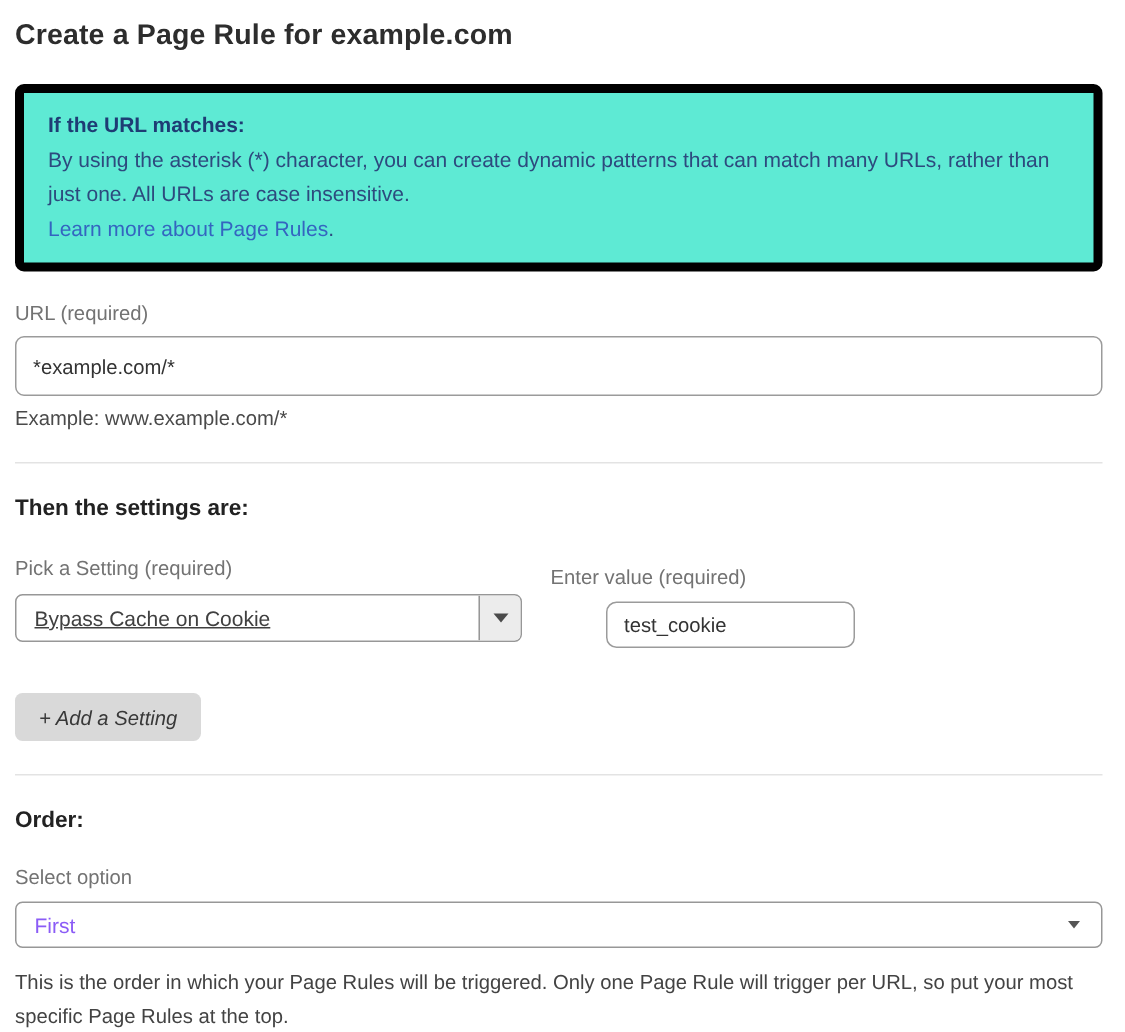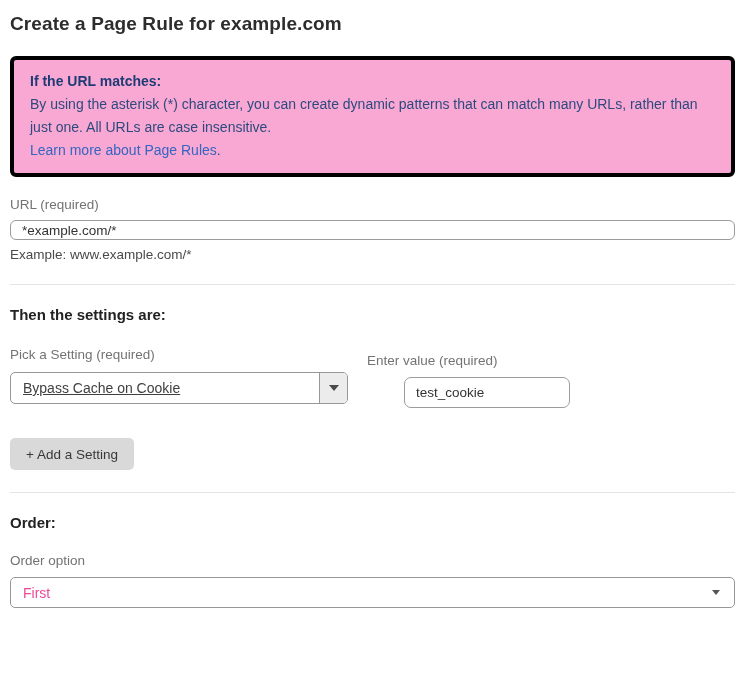--- a/index.html
+++ b/index.html
@@ -13,43 +13,43 @@
 
   .page-title {
     font-size: 19px;
     font-weight: 700;
     color: #2d2d2d;
     letter-spacing: .1px;
     margin-bottom: 21px;
   }
 
   .info-box {
-    background: #f9a8d4;
-    border: 4px solid #000000;
+    background: #5eead4;
+    border: 6px solid #000000;
     border-radius: 6px;
     padding: 10px 16px 11px;
     font-size: 14px;
     line-height: 23px;
     margin-bottom: 20px;
   }
   .info-heading { font-weight: 700; color: #1e3c74; }
   .info-body { color: #2d4a7e; max-width: 700px; }
   .info-link { color: #3465c0; cursor: pointer; }
   .info-suffix { color: #2d4a7e; }
 
   .field-label {
     display: block;
     font-size: 13.5px;
     color: #737373;
   }
 
   .text-input {
     display: block;
     width: 100%;
-    height: 20px;
+    height: 40px;
     margin-top: 8px;
     padding: 0 11px;
     font-family: inherit;
     font-size: 13.5px;
     color: #333333;
     background: #ffffff;
     border: 1px solid #9b9b9b;
     border-radius: 6px;
     outline: none;
   }
@@ -136,39 +136,40 @@
     align-items: center;
     justify-content: center;
     height: 27px;
     padding: 16px 16px;
     font-family: inherit;
     font-size: 13.5px;
     border: none;
     border-radius: 5px;
     cursor: pointer;
     white-space: nowrap;
+    font-style: italic;
   }
   .btn-gray { background: #d9d9d9; color: #383838; }
   .add-setting-btn { margin-top: 30px; }
 
   .order-label { margin-top: 22px; }
 
   .order-select {
     margin-top: 9px;
     width: 100%;
     height: 31px;
     border: 1px solid #979797;
     border-radius: 5px;
     background: #ffffff;
     display: flex;
     align-items: center;
     justify-content: space-between;
     padding: 0 12px 0 12px;
     font-size: 14px;
-    color: #ec4899;
+    color: #8b5cf6;
     cursor: pointer;
   }
   .order-select .tri-down {
     border-left-width: 4.5px;
     border-right-width: 4.5px;
     border-top-width: 5.5px;
     border-top-color: #555555;
     margin-right: 2px;
   }
 
@@ -218,23 +219,24 @@
       <input class="value-input" type="text" value="test_cookie" style="">
     </div>
   </div>
 
   <button class="btn btn-gray add-setting-btn">+ Add a Setting</button>
 
   <hr class="divider">
 
   <h2 class="section-heading">Order:</h2>
 
-  <label class="field-label order-label">Order option</label>
+  <label class="field-label order-label">Select option</label>
   <div class="order-select">
     <span>First</span>
     <span class="tri-down"></span>
   </div>
+  <p class="order-helper">This is the order in which your Page Rules will be triggered. Only one Page Rule will trigger per URL, so put your most specific Page Rules at the top.</p>
 
   
 
   
 
 </div>
 
 </body></html>

